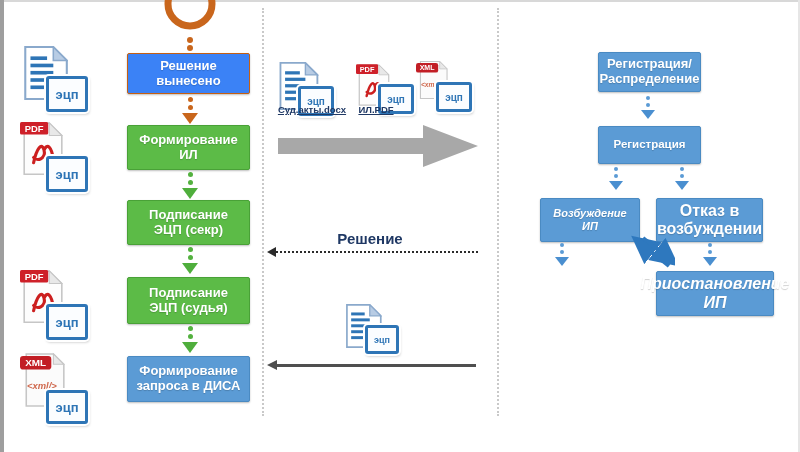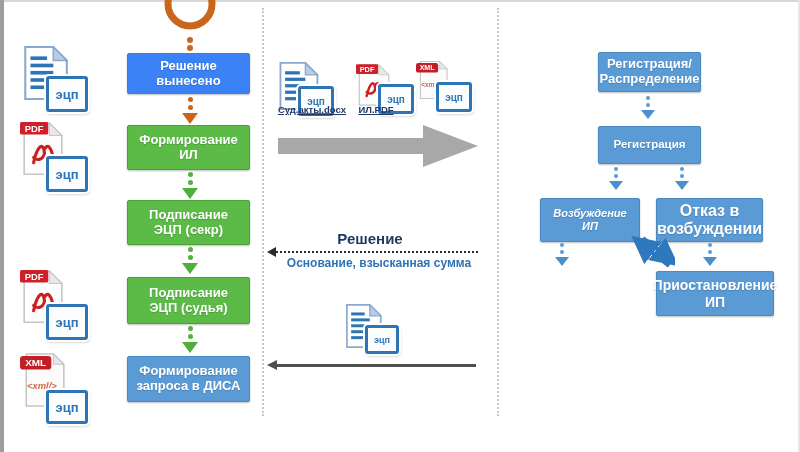--- a/index.html
+++ b/index.html
@@ -216,21 +216,20 @@
 
   <div style="position:absolute;left:278px;top:122px;">
     <svg width="202" height="50" viewBox="0 0 202 50">
       <polygon points="0,16 145,16 145,3 200,24 145,45 145,32 0,32" fill="#A8A8A8"></polygon>
     </svg>
   </div>
 
   <div class="lbl" style="left:300px;top:230px;width:140px;font-size:15px;color:#1F3864;">Решение</div>
   <div class="dotline" style="left:276px;top:251px;width:202px;"></div>
   <div class="ah-left" style="left:267px;top:247px;"></div>
-  <div class="lbl blue-t" style="left:276px;top:256px;width:206px;font-size:12px;">Основание, взысканная сумма</div>
 
   <div style="position:absolute;left:344px;top:304px;">
     <svg width="38" height="44" viewBox="0 0 44 52">
       <path d="M3 1 h27 l13 13 v37 h-40 z" fill="#ffffff" stroke="#8aa9cc" stroke-width="2"></path>
       <path d="M30 1 l13 13 h-13 z" fill="#b8cce4" stroke="#8aa9cc" stroke-width="1.5"></path>
       <rect x="8" y="10" width="16" height="3.5" fill="#2E75B6"></rect>
       <rect x="8" y="17" width="22" height="3.5" fill="#2E75B6"></rect>
       <rect x="8" y="24" width="22" height="3.5" fill="#2E75B6"></rect>
       <rect x="8" y="31" width="22" height="3.5" fill="#2E75B6"></rect>
       <rect x="8" y="38" width="14" height="3.5" fill="#2E75B6"></rect>
@@ -293,17 +292,17 @@
       <defs>
         <marker id="ah" markerWidth="7" markerHeight="7" refX="4.5" refY="3.5" orient="auto">
           <path d="M0 0 L7 3.5 L0 7 z" fill="#2E78BE"></path>
         </marker>
       </defs>
       <line x1="42" y1="32" x2="12" y2="8" stroke="#2E78BE" stroke-width="4" marker-end="url(#ah)"></line>
       <line x1="16" y1="4" x2="44" y2="26" stroke="#2E78BE" stroke-width="4" marker-end="url(#ah)"></line>
     </svg>
   </div>
 
-  <div class="fbox box-blue" style="left:656px;top:271px;width:116px;height:43px;font-size:14px;">
+  <div class="fbox box-blue" style="left:656px;top:271px;width:116px;height:43px;font-size:16px;font-style:italic;">
     <span class="bl">Приостановление
 ИП</span>
   </div>
 </div>
 
 </body></html>

